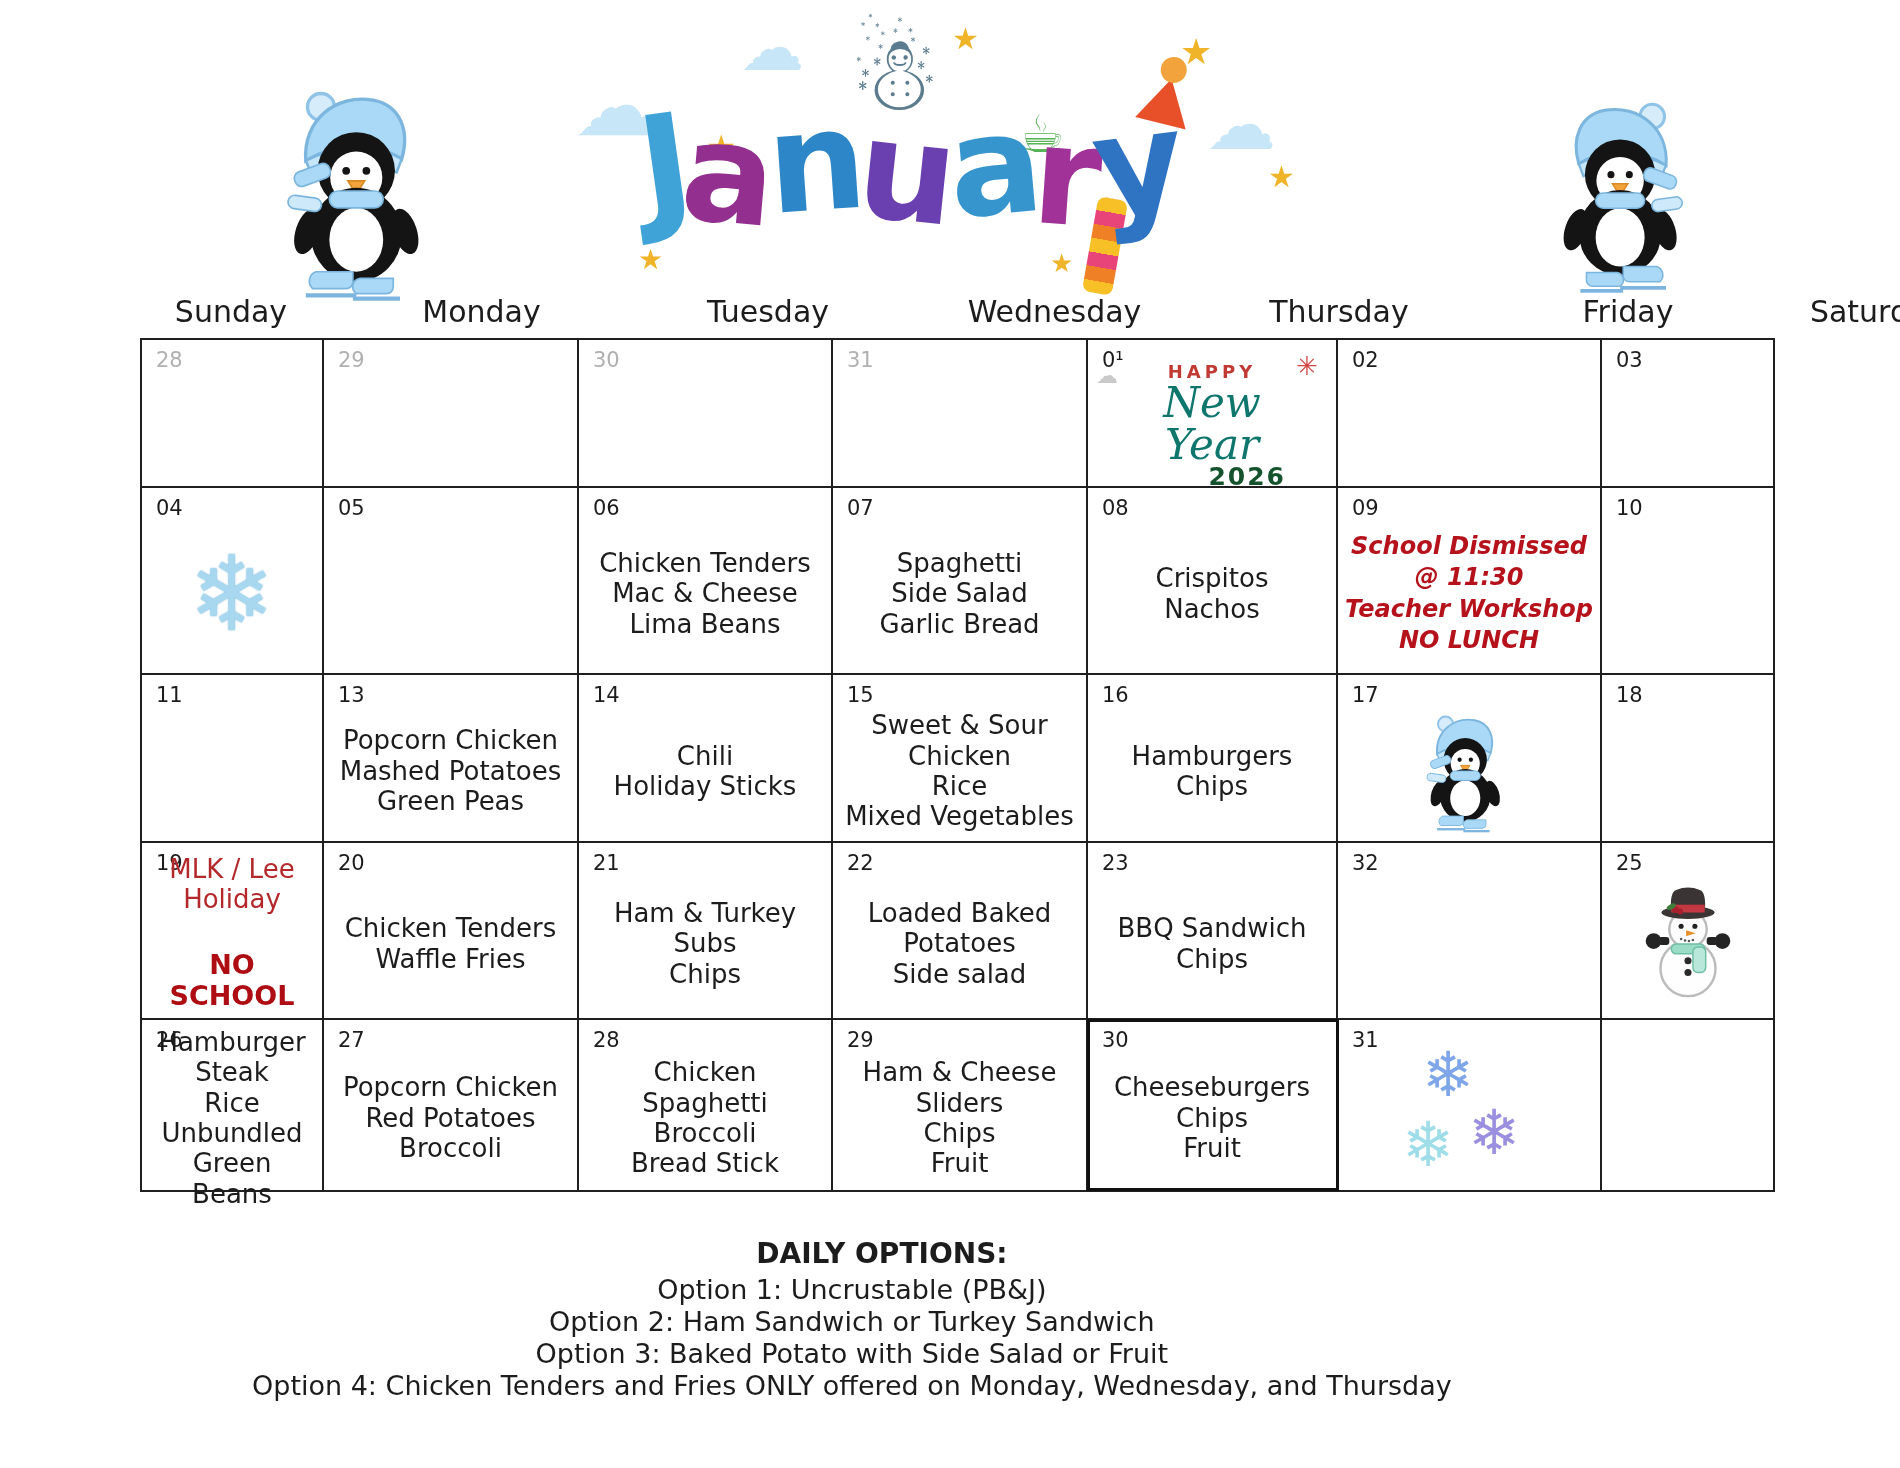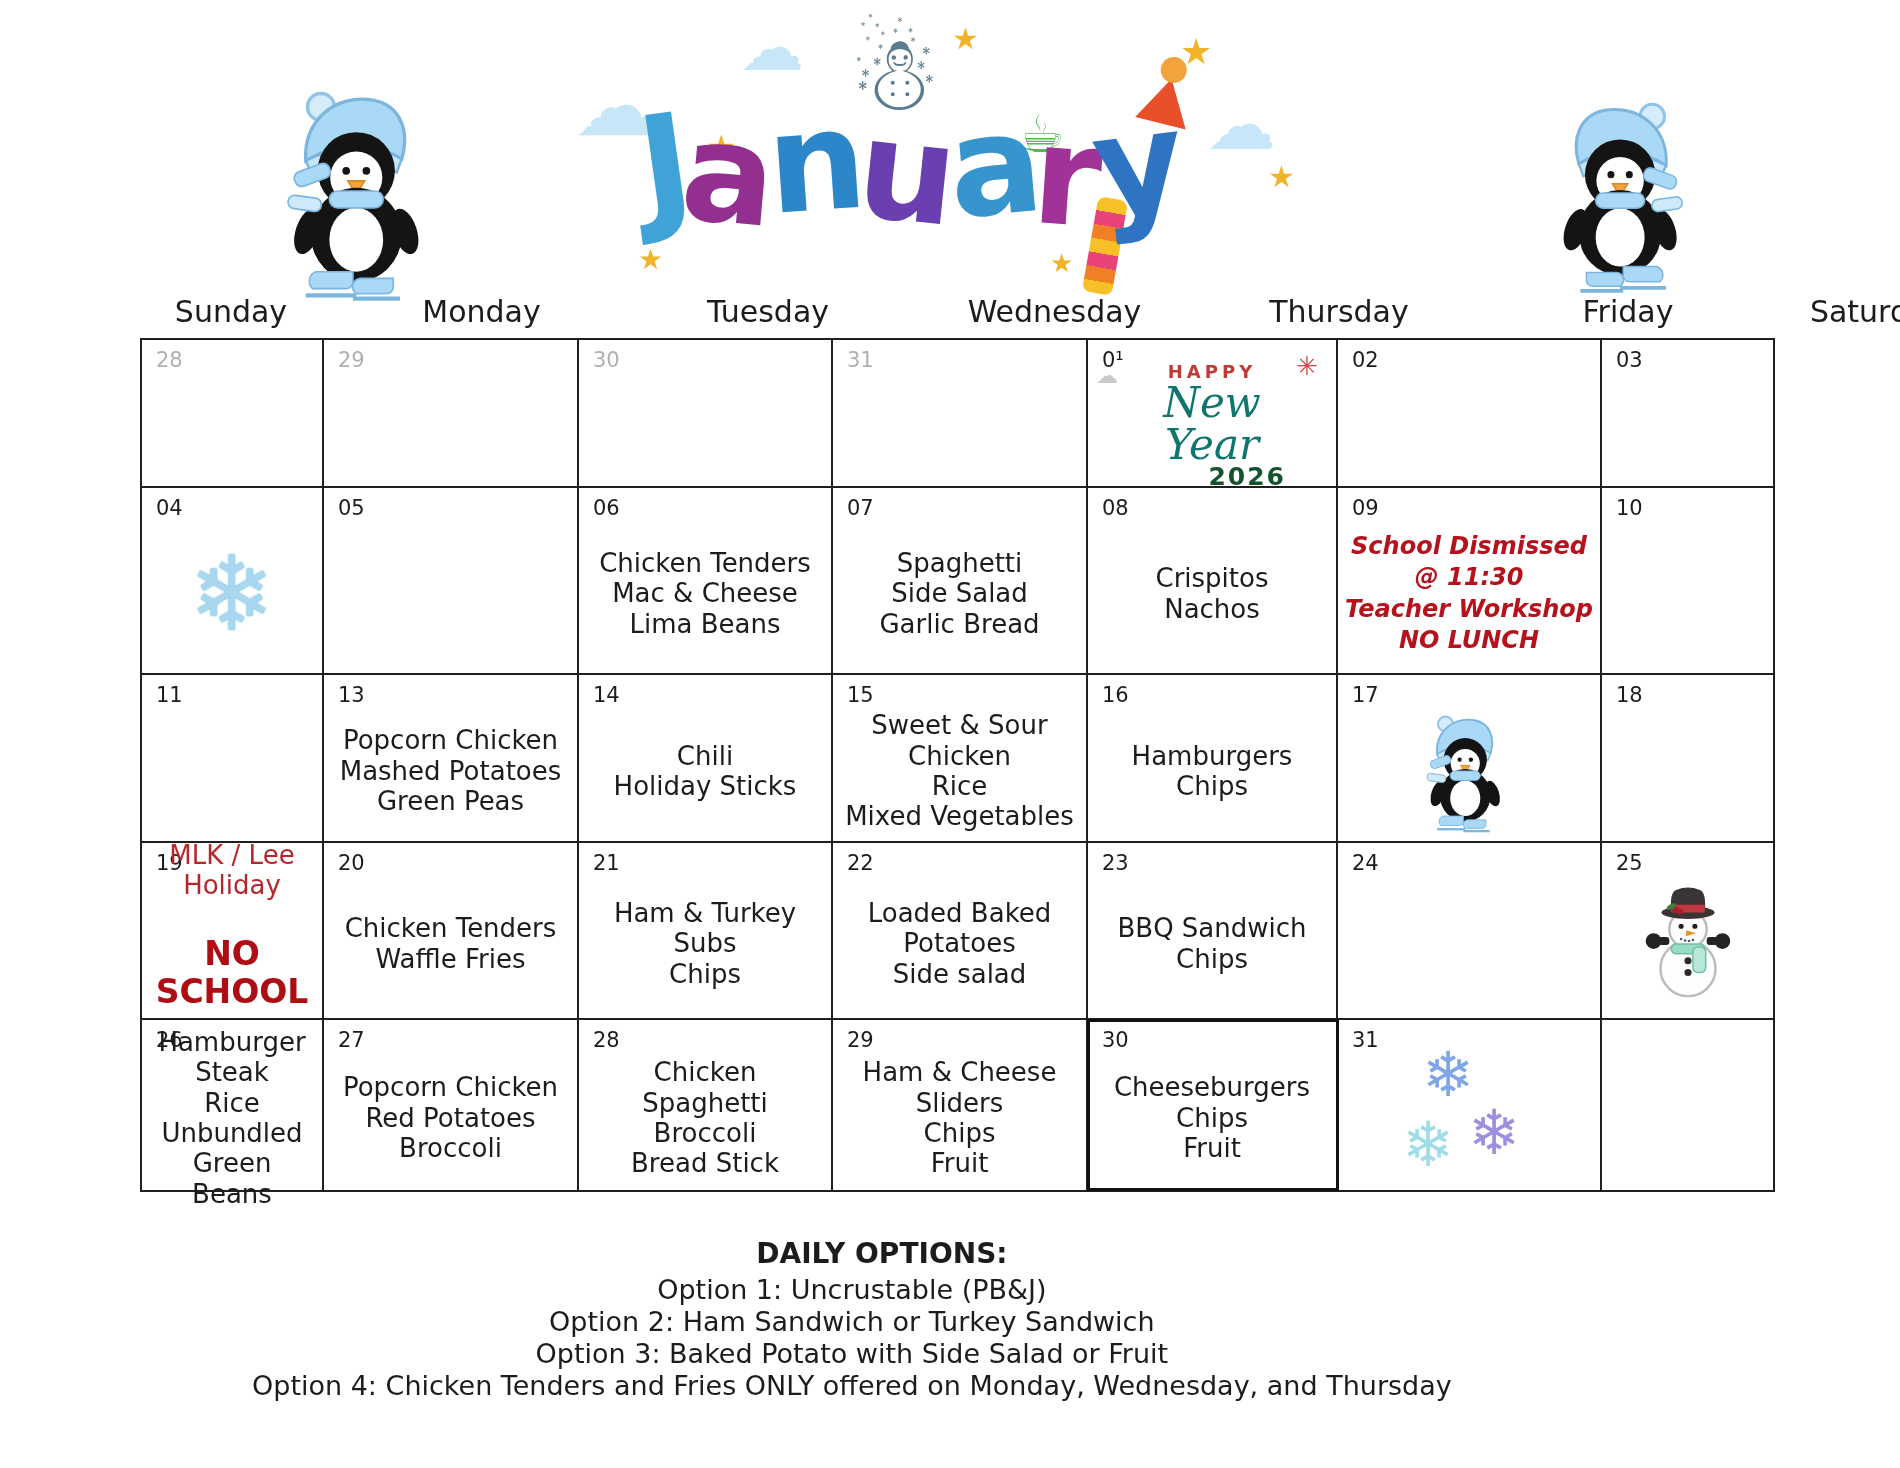--- a/index.html
+++ b/index.html
@@ -40,21 +40,21 @@
   .cal-cell:nth-child(n+29){border-bottom:none;}
   .cal-cell.highlight{outline:3px solid #111;outline-offset:-2px;z-index:2;}
   .date-label{position:absolute;left:14px;top:8px;font-size:21px;}
   .date-label.faded{color:var(--faded,#b0b0b0);}
   .cell-menu{position:absolute;left:3px;right:3px;top:32px;bottom:6px;display:flex;
     flex-direction:column;align-items:center;justify-content:center;text-align:center;
     font-size:26px;line-height:1.17;}
   .cell-menu.red-bold-italic{color:var(--red-notice,#b5121b);font-weight:700;font-style:italic;
     font-size:24px;line-height:1.3;}
   .cell-menu.red{color:var(--holiday-red,#b4282c);justify-content:flex-end;}
-  .cell-note{margin-top:34px;font-weight:700;font-size:33px;color:var(--no-school-red,#ae0e13);}
+  .cell-note{margin-top:34px;font-weight:700;font-size:27px;color:var(--no-school-red,#ae0e13);}
   .cell-icon{position:absolute;left:0;right:0;top:30px;bottom:4px;display:flex;
     align-items:center;justify-content:center;}
   .snowflake-glyph{font-size:104px;color:#a7d8f0;text-shadow:0 0 2px #5fa8d4;}
   .flake-cluster{position:relative;width:150px;height:140px;}
   .flake-cluster span{position:absolute;font-size:62px;line-height:1;}
   .flake-a{left:28px;top:-4px;color:#7ea6e8;}
   .flake-b{left:74px;top:54px;color:#9b8fe0;}
   .flake-c{left:8px;top:66px;color:#9fdde8;}
   
   .ny-art{position:relative;text-align:center;width:200px;}
@@ -323,21 +323,21 @@
       </div>
     </div>
     <div class="cal-cell">
       <span class="date-label">23</span>
       <div class="cell-menu">
         <span>BBQ Sandwich</span>
         <span>Chips</span>
       </div>
     </div>
     <div class="cal-cell">
-      <span class="date-label">24</span>
+      <span class="date-label">32</span>
     </div>
     <div class="cal-cell">
       <span class="date-label">25</span>
       <div class="cell-icon">
         <div style="width:110px;height:118px;"><svg viewBox="0 0 110 120" width="100%" height="100%">
             <circle cx="55" cy="85" r="28" fill="#fefefe" stroke="#bcbcbc" stroke-width="2.5"></circle>
             <circle cx="55" cy="45" r="19" fill="#fefefe" stroke="#bcbcbc" stroke-width="2.5"></circle>
             <ellipse cx="55" cy="28" rx="27" ry="6.5" fill="#3a3434"></ellipse>
             <path d="M38 29 Q36 7 43 5 Q55 0 67 5 Q74 7 72 29 Z" fill="#3a3434"></path>
             <rect x="38" y="20" width="34" height="8" fill="#c13840"></rect>

